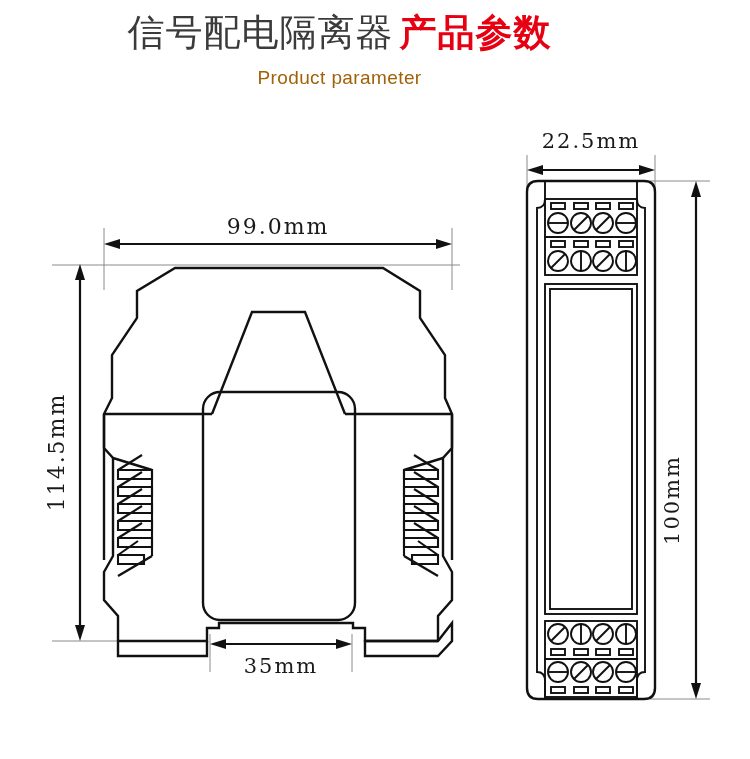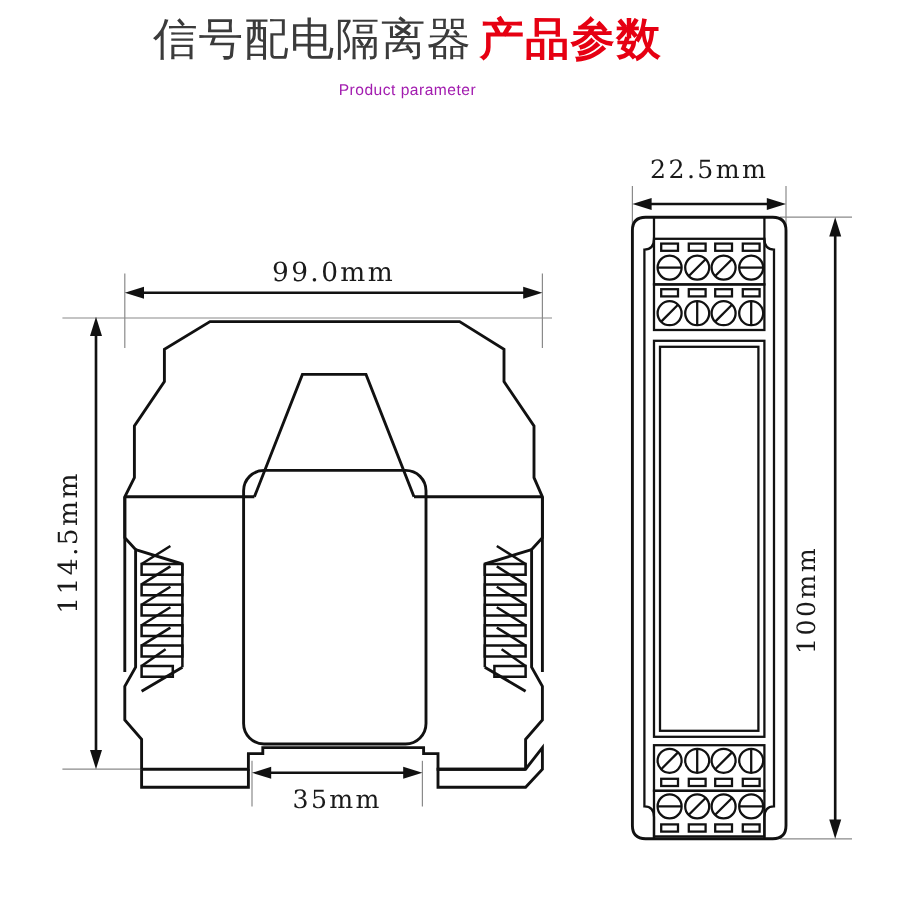--- a/index.html
+++ b/index.html
@@ -46,22 +46,22 @@
     font-size: 37px;
     color: #e60012;
     font-weight: bold;
     letter-spacing: 1px;
     vertical-align: middle;
     margin-left: 6px;
   }
   .subtitle {
     margin-top: 16px;
     font-family: "Liberation Sans", sans-serif;
-    font-size: 13px;
-    color: #a21caf;
+    font-size: 19px;
+    color: #a16207;
     letter-spacing: 0.4px;
   }
 
   
   #drawing {
     position: absolute;
     left: 0;
     top: 0;
     width: 750px;
     height: 759px;

